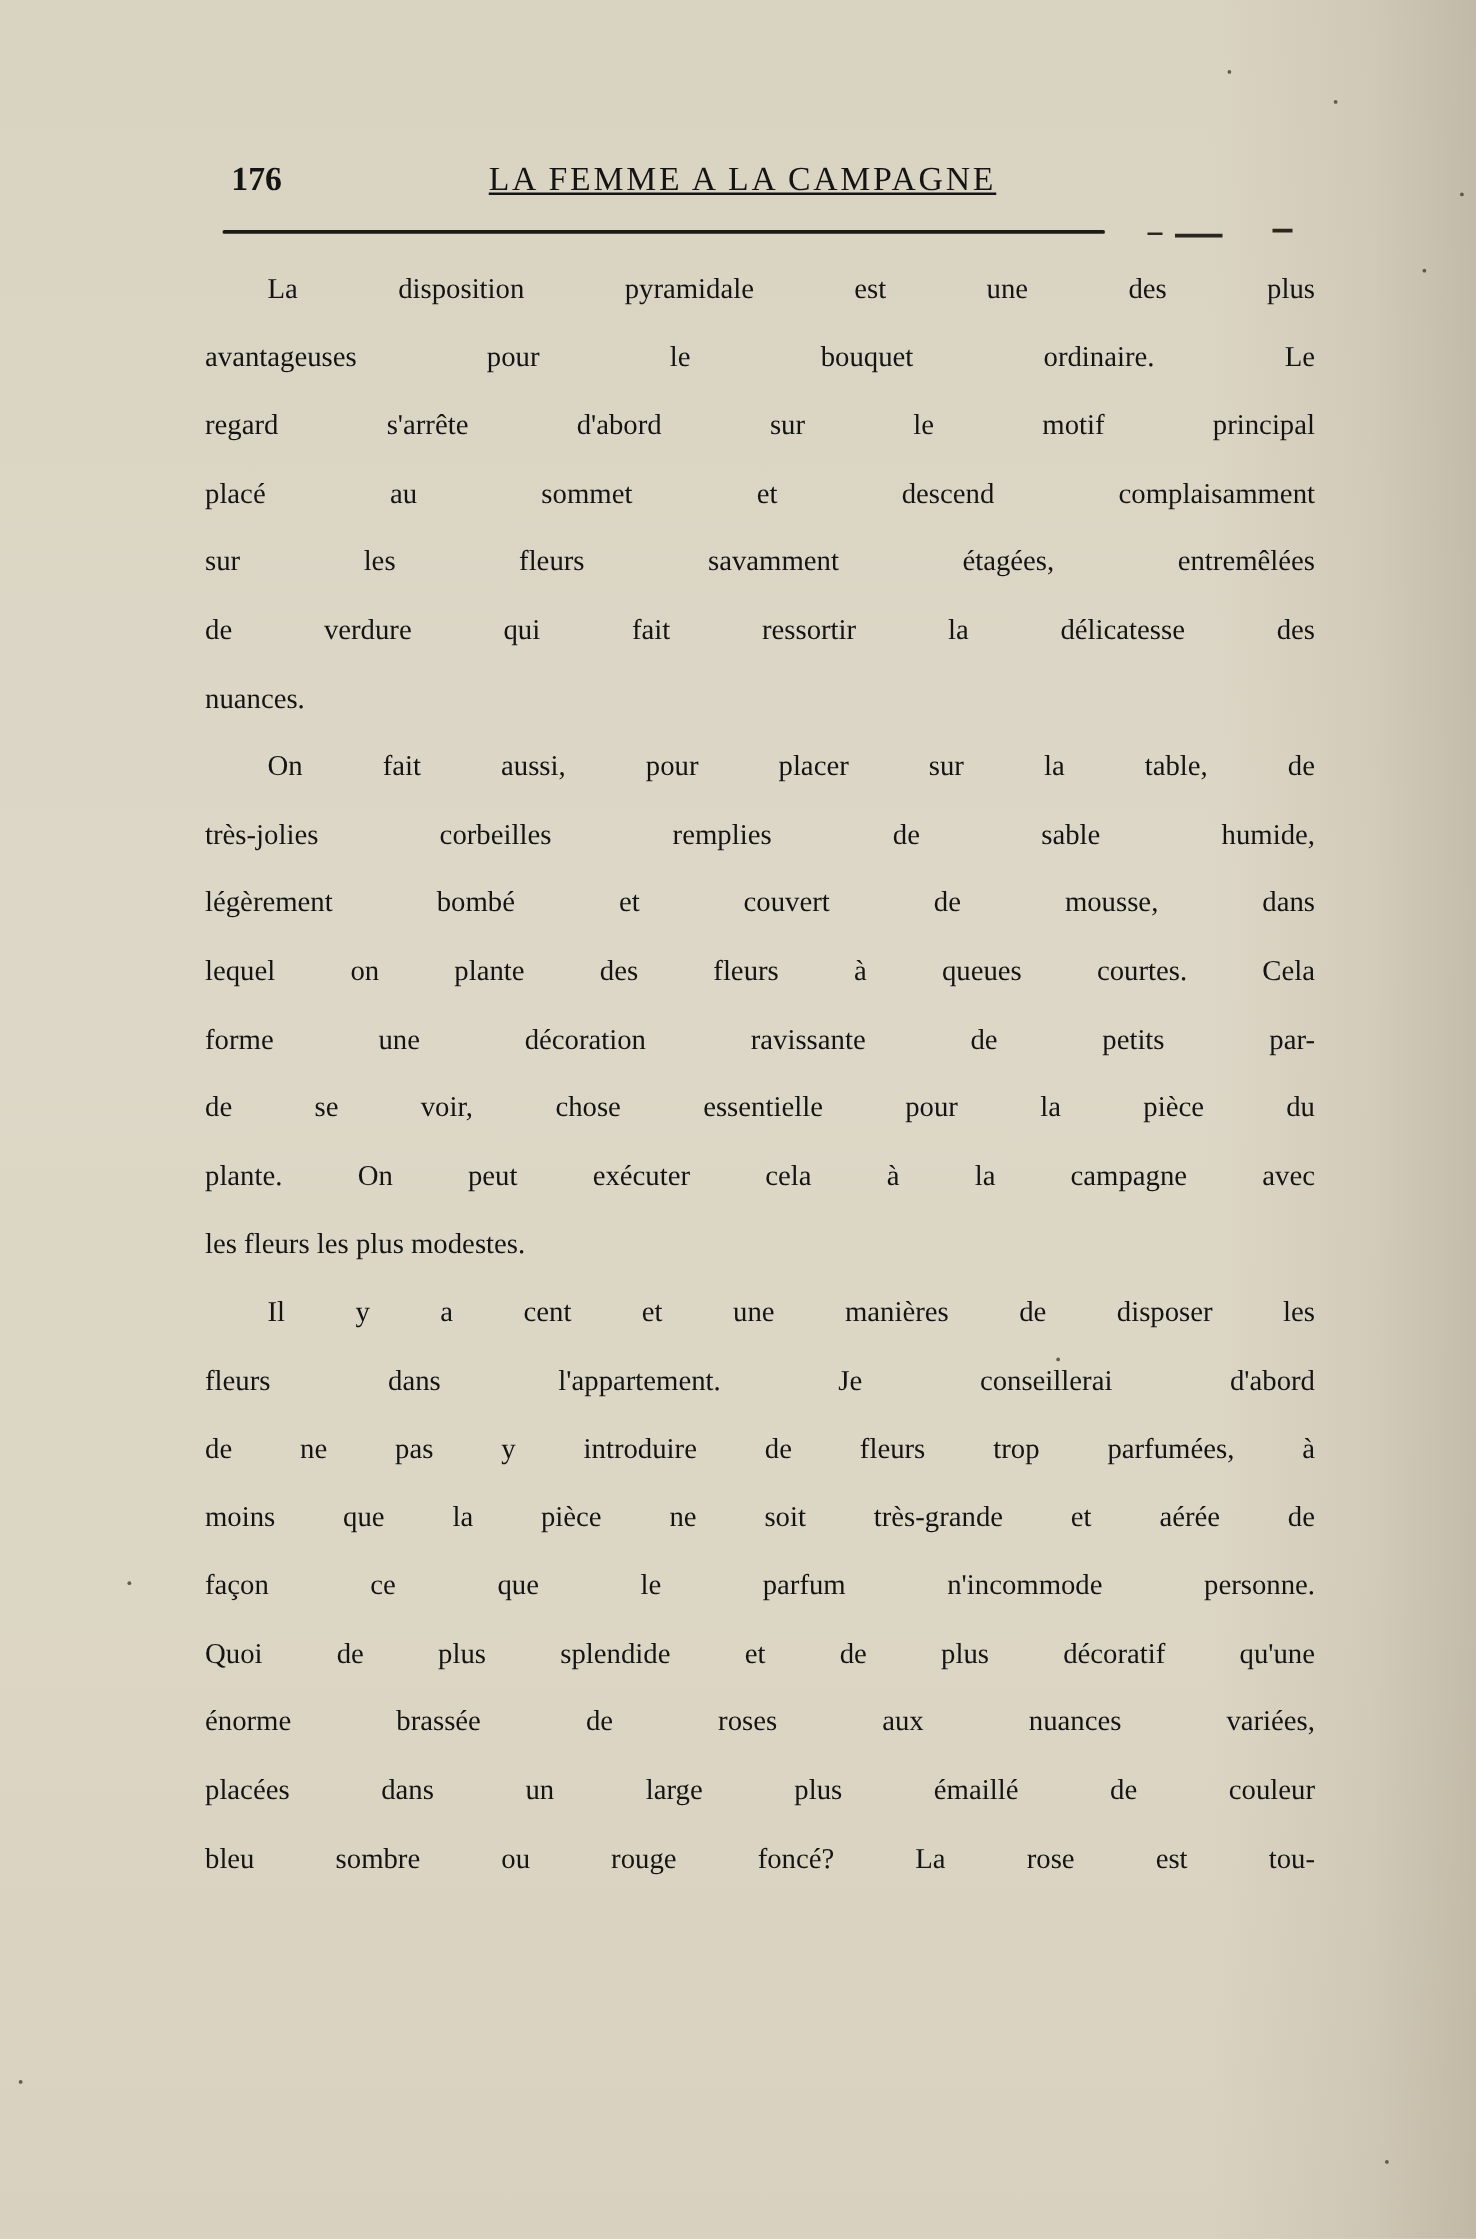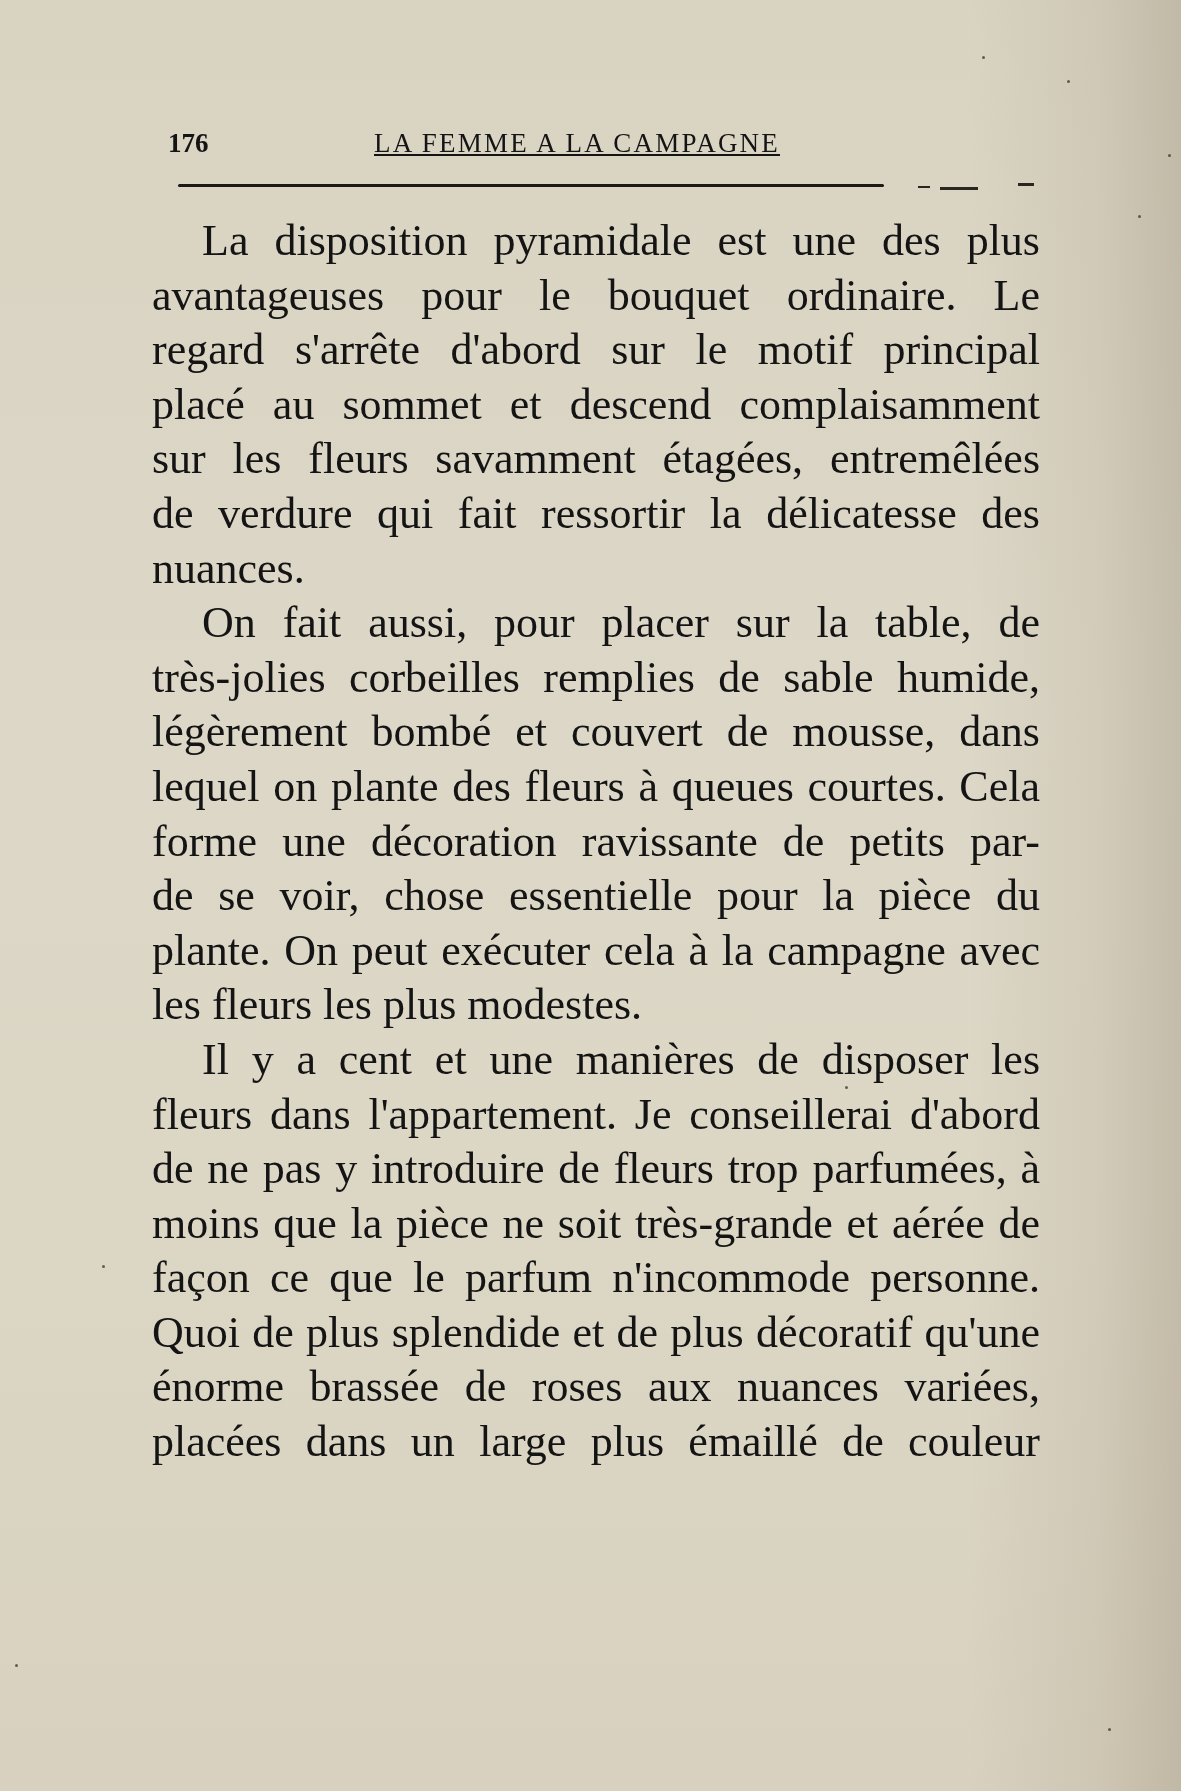--- a/index.html
+++ b/index.html
@@ -25,21 +25,21 @@
     .speck {
       position: absolute;
       width: 3px;
       height: 3px;
       border-radius: 50%;
       background: #3a342a;
       opacity: 0.75;
     }
     .header {
       position: absolute;
-      left: 168px;
+      left: 185px;
       top: 128px;
       width: 900px;
       height: 40px;
       text-align: center;
     }
     .page-number {
       position: absolute;
       left: 0;
       top: 0;
       font-size: 27px;
@@ -65,26 +65,25 @@
       border-radius: 2px;
     }
     .rule-fragment {
       position: absolute;
       top: 186px;
       height: 2px;
       background: #2a2620;
     }
     .body-text {
       position: absolute;
-      left: 152px;
+      left: 164px;
       top: 204px;
       width: 888px;
-      font-size: 44px;
+      font-size: 23px;
       line-height: 54.6px;
-      margin-top: 10px;
     }
     .line {
       display: block;
       white-space: nowrap;
       text-align: justify;
       text-align-last: justify;
       height: 54.6px;
     }
     .line.last {
       text-align-last: left;
@@ -139,16 +138,17 @@
     </div>
     <div>
       <span class="line indent">Il y a cent et une manières de disposer les</span>
       <span class="line">fleurs dans l'appartement. Je conseillerai d'abord</span>
       <span class="line">de ne pas y introduire de fleurs trop parfumées, à</span>
       <span class="line">moins que la pièce ne soit très-grande et aérée de</span>
       <span class="line">façon ce que le parfum n'incommode personne.</span>
       <span class="line">Quoi de plus splendide et de plus décoratif qu'une</span>
       <span class="line">énorme brassée de roses aux nuances variées,</span>
       <span class="line">placées dans un large plus émaillé de couleur</span>
+      <span class="line">bleu sombre ou rouge foncé? La rose est tou-</span>
     </div>
   </div>
 
 </div>
 
 </body></html>

